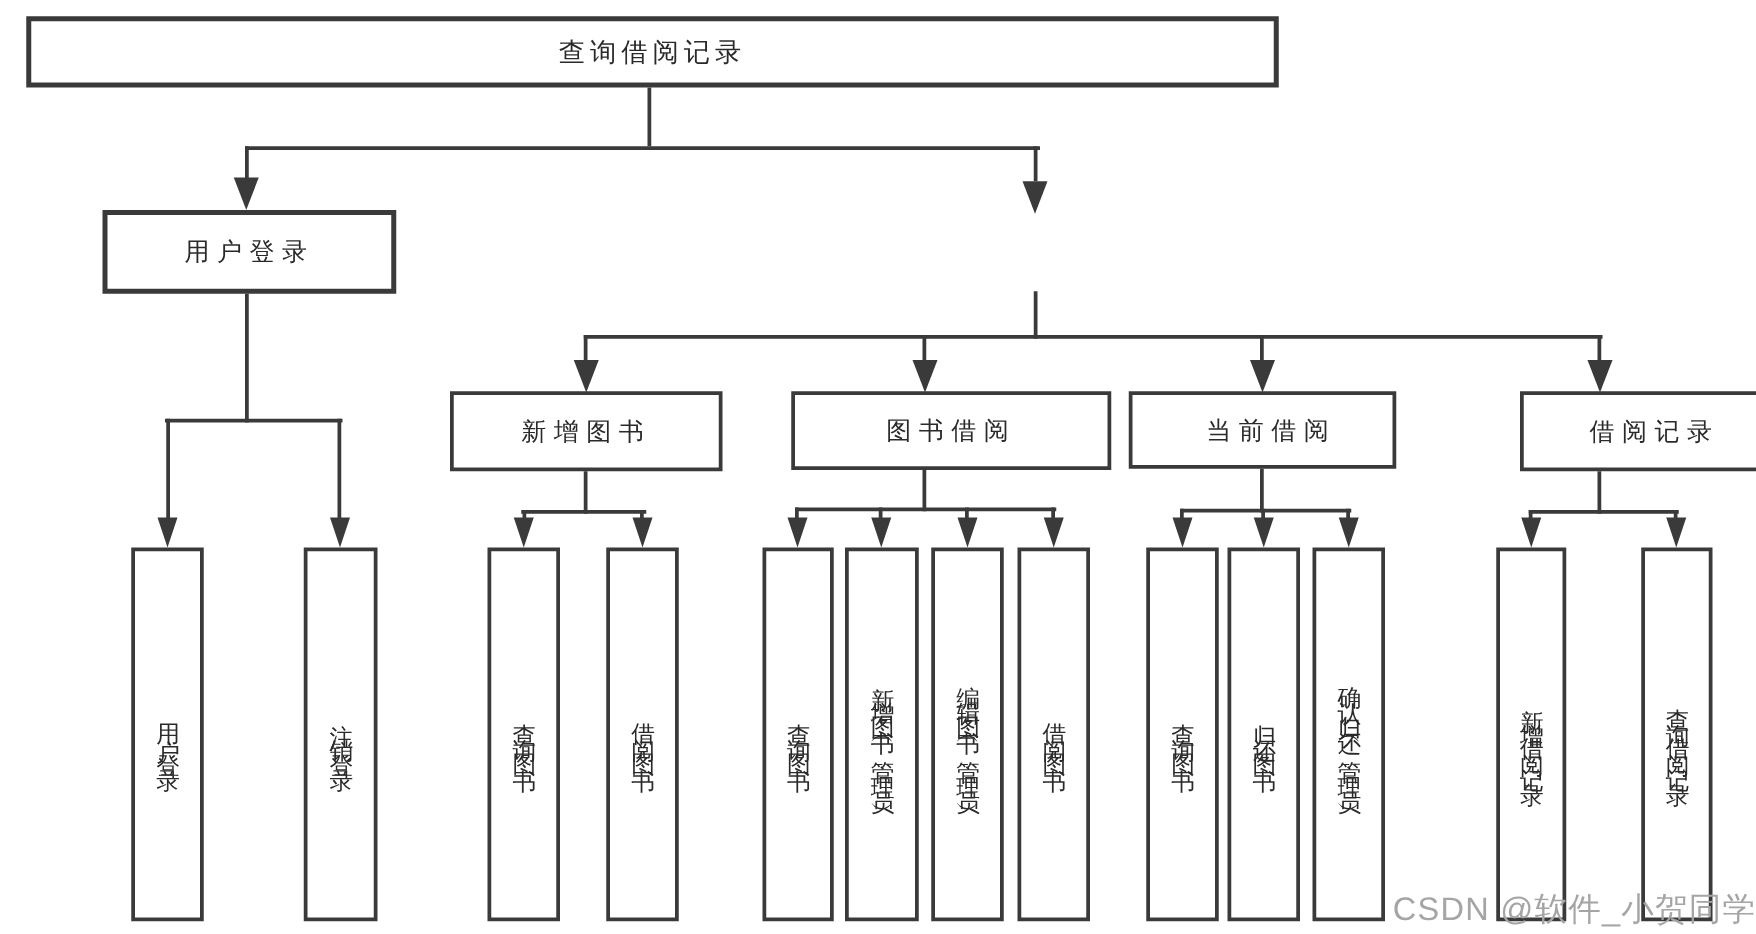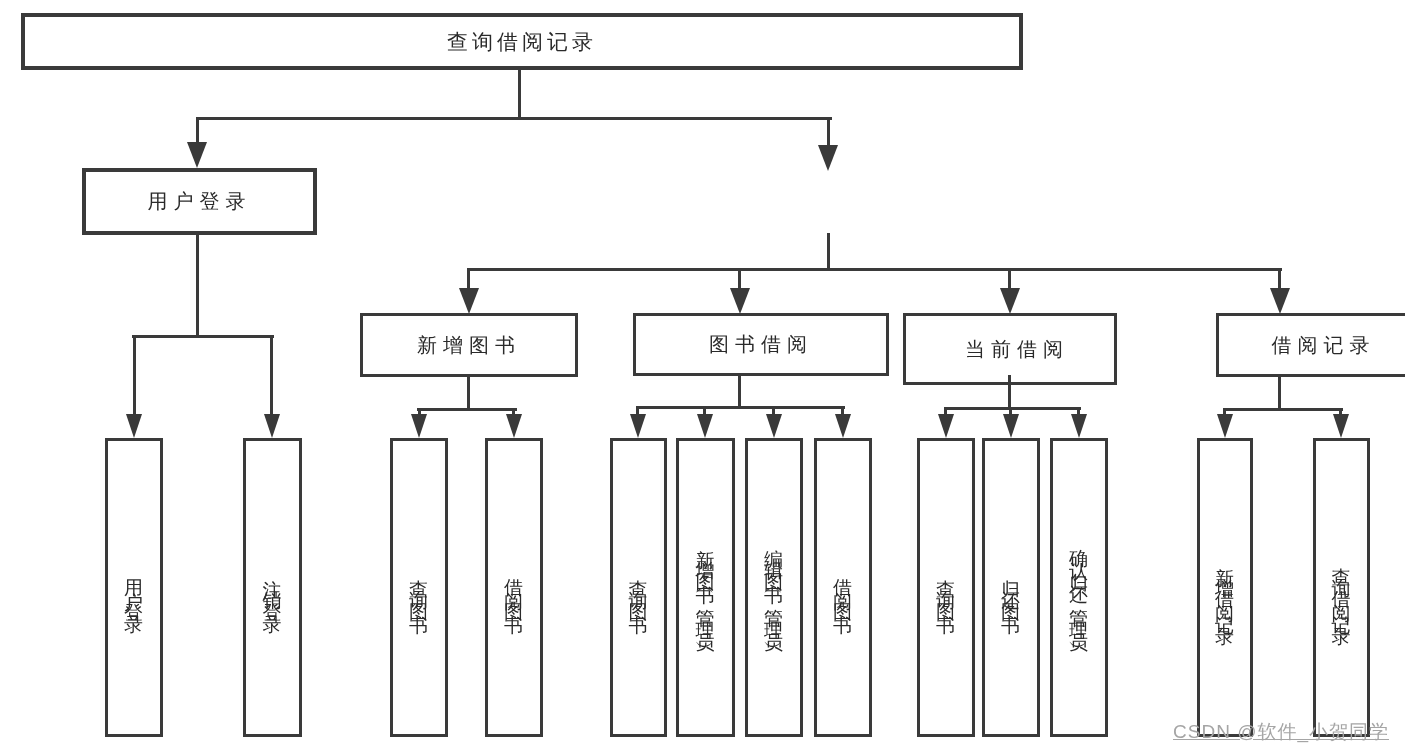--- a/index.html
+++ b/index.html
@@ -15,22 +15,22 @@
        display:flex;align-items:center;justify-content:center;color:var(--text);text-align:center;}
   .b4{border-width:4px;}
   .title-text{font-size:21px;letter-spacing:4px;}
   .branch-text{font-size:20px;letter-spacing:6px;}
   .leaf{writing-mode:vertical-rl;text-orientation:upright;font-size:19px;letter-spacing:12px;line-height:1;}
   .vline{position:absolute;width:3px;background:var(--line);}
   .hline{position:absolute;height:3px;background:var(--line);}
   .arr{position:absolute;width:0;height:0;border-left:8px solid transparent;
        border-right:8px solid transparent;border-top:24px solid var(--line);}
   .arr-lg{border-left-width:10px;border-right-width:10px;border-top-width:26px;}
-  .watermark{position:absolute;right:16px;bottom:2px;font-size:19px;color:var(--watermark);
-             letter-spacing:1px;white-space:nowrap;text-decoration:underline;}
+  .watermark{position:absolute;right:0;bottom:2px;font-size:26px;color:var(--watermark);
+             letter-spacing:1px;white-space:nowrap;}
 </style>
 </head>
 <body>
 
 <div class="canvas">
 
   <div class="box b4 title-text" style="left:21px;top:13px;width:1002px;height:57px;">
     <span>查询借阅记录</span>
   </div>
 
@@ -40,21 +40,21 @@
 
 
   <div class="box branch-text" style="left:360px;top:313px;width:218px;height:64px;">
     <span>新增图书</span>
   </div>
 
   <div class="box branch-text" style="left:633px;top:313px;width:256px;height:63px;">
     <span>图书借阅</span>
   </div>
 
-  <div class="box branch-text" style="left:903px;top:313px;width:214px;height:72px;padding-left:14px;">
+  <div class="box branch-text" style="left:903px;top:313px;width:214px;height:62px;padding-left:14px;">
     <span>当前借阅</span>
   </div>
 
   <div class="box branch-text" style="left:1172px;top:313px;width:215px;height:64px;margin-left:44px;">
     <span>借阅记录</span>
   </div>
 
   <div class="box leaf" style="left:105px;top:438px;width:58px;height:299px;">
     <span>用户登录</span>
   </div>

